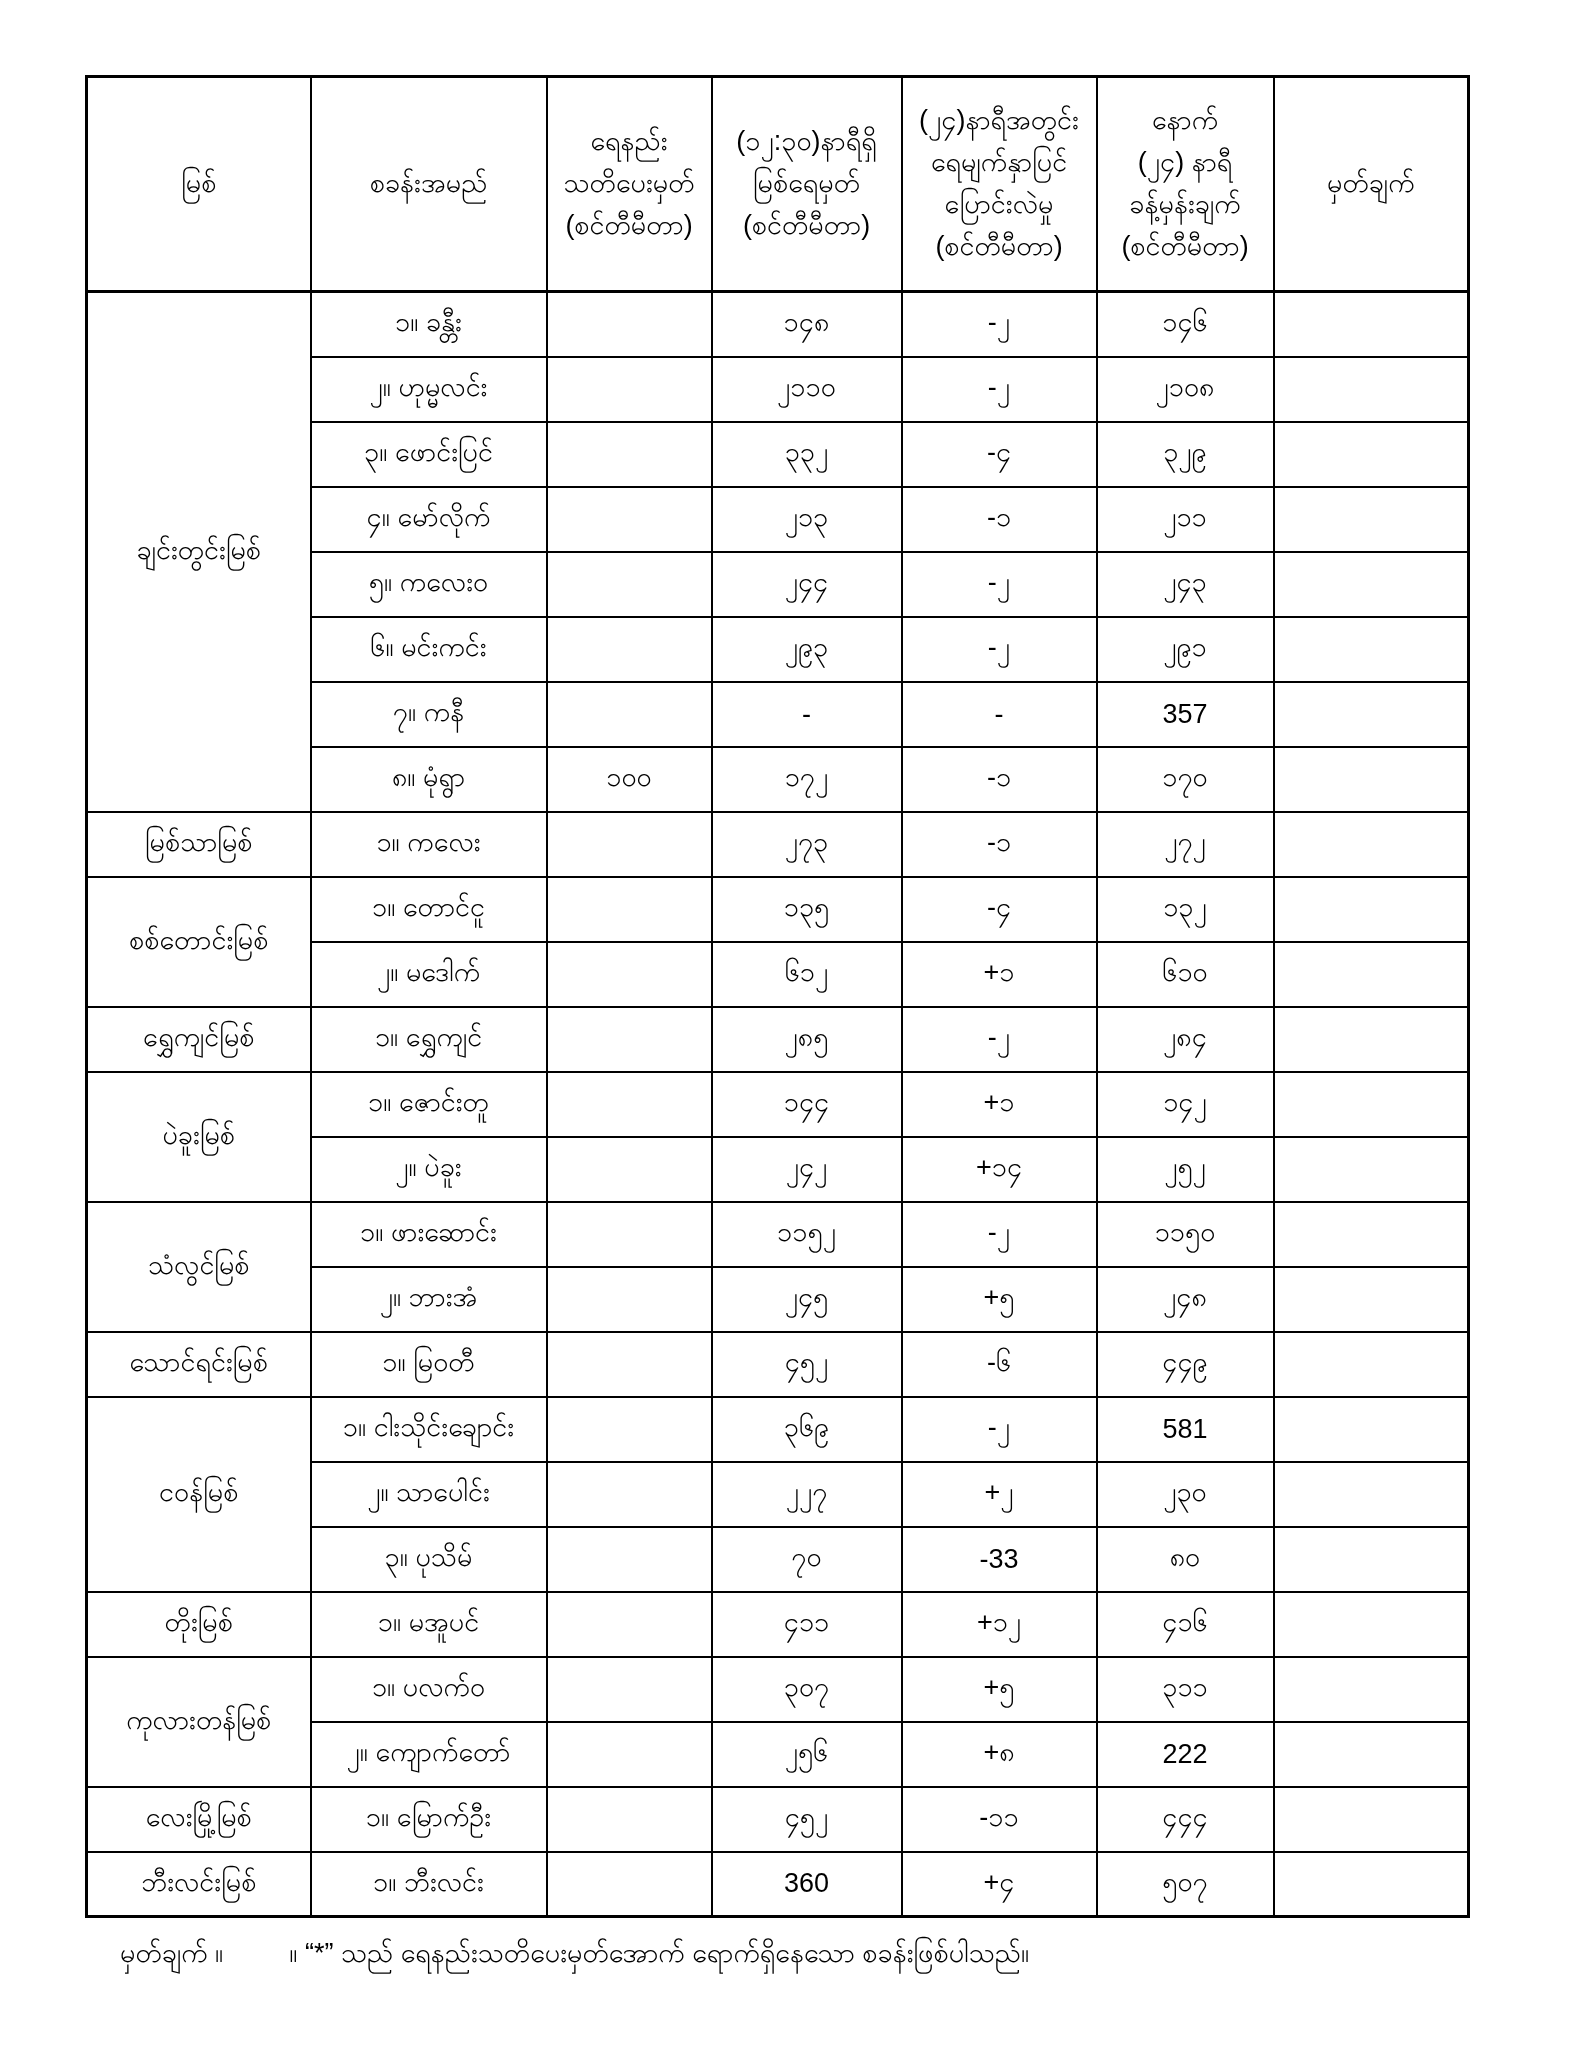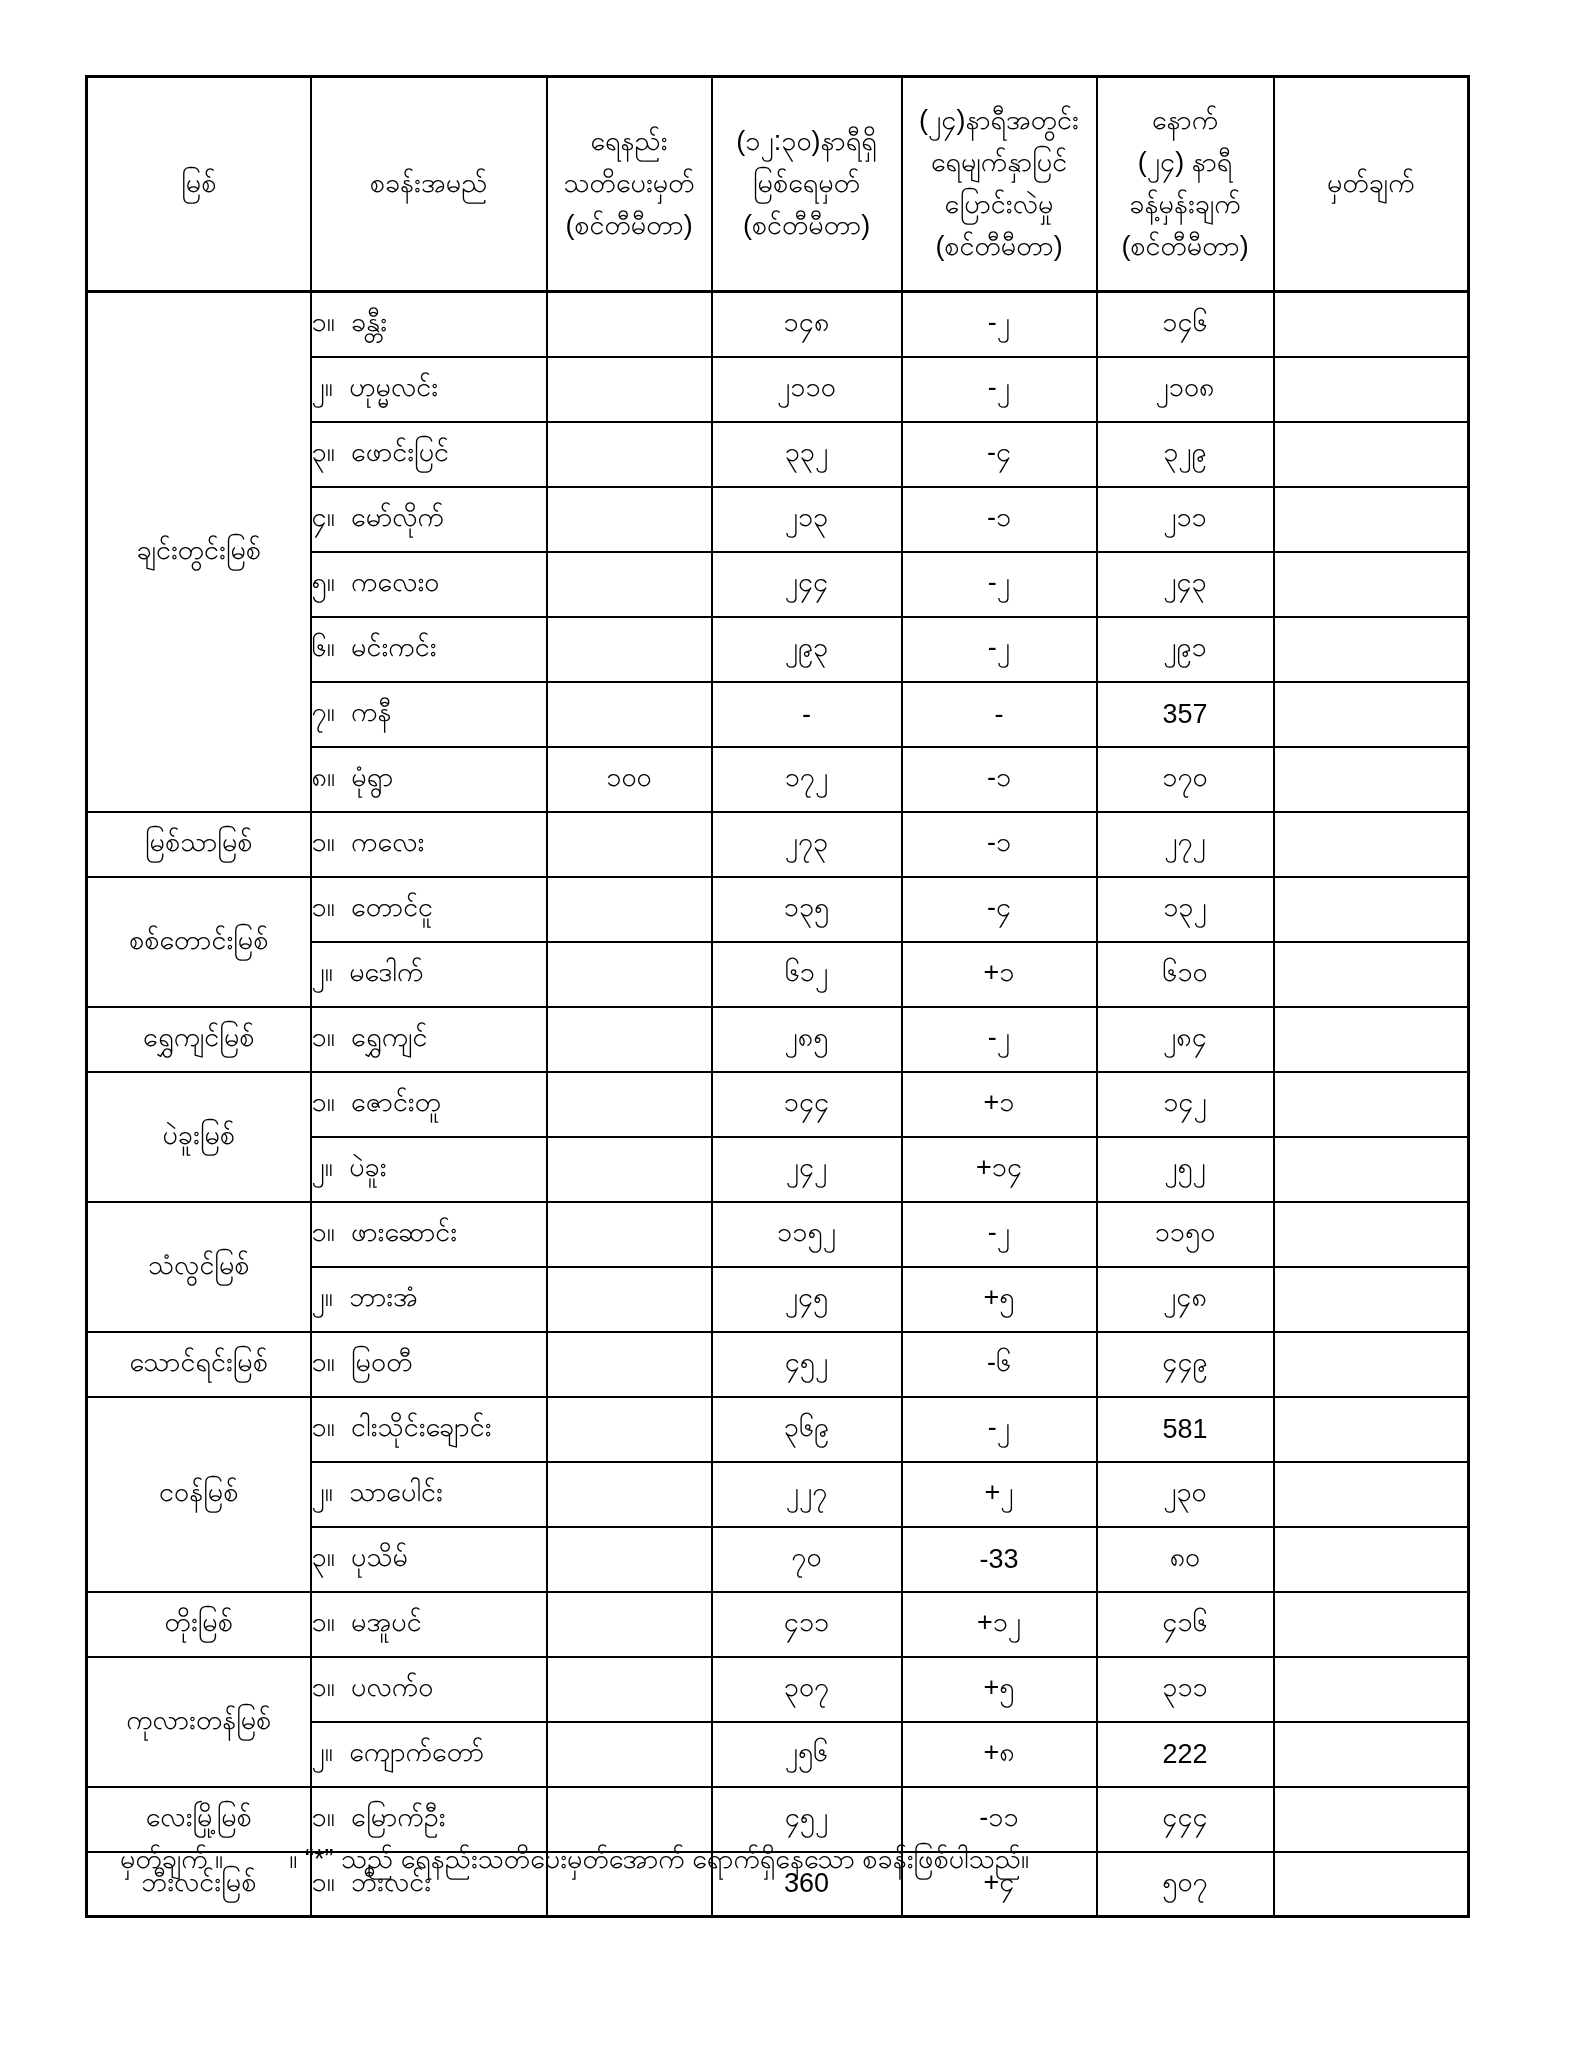--- a/index.html
+++ b/index.html
@@ -44,33 +44,32 @@
   table.river-table tbody tr {
     height: 65px;
   }
   td.cell-river {
     text-align: center;
     vertical-align: middle;
     padding-left: 6px;
     font-size: 28px;
   }
   td.cell-station {
-    text-align: left;
+    text-align: center;
     vertical-align: middle;
     padding-left: 12px;
-    font-family: Liberation Mono, monospace;
   }
   td.cell-num {
     text-align: center;
     vertical-align: middle;
   }
   #footer-note {
     position: absolute;
     left: 120px;
-    top: 1841px;
+    top: 1935px;
     font-size: 27px;
     white-space: nowrap;
   }
   #footer-note .gap {
     display: inline-block;
     width: 66px;
   }
   
   col.c-river    { width: 224px; }
   col.c-station  { width: 236px; }

